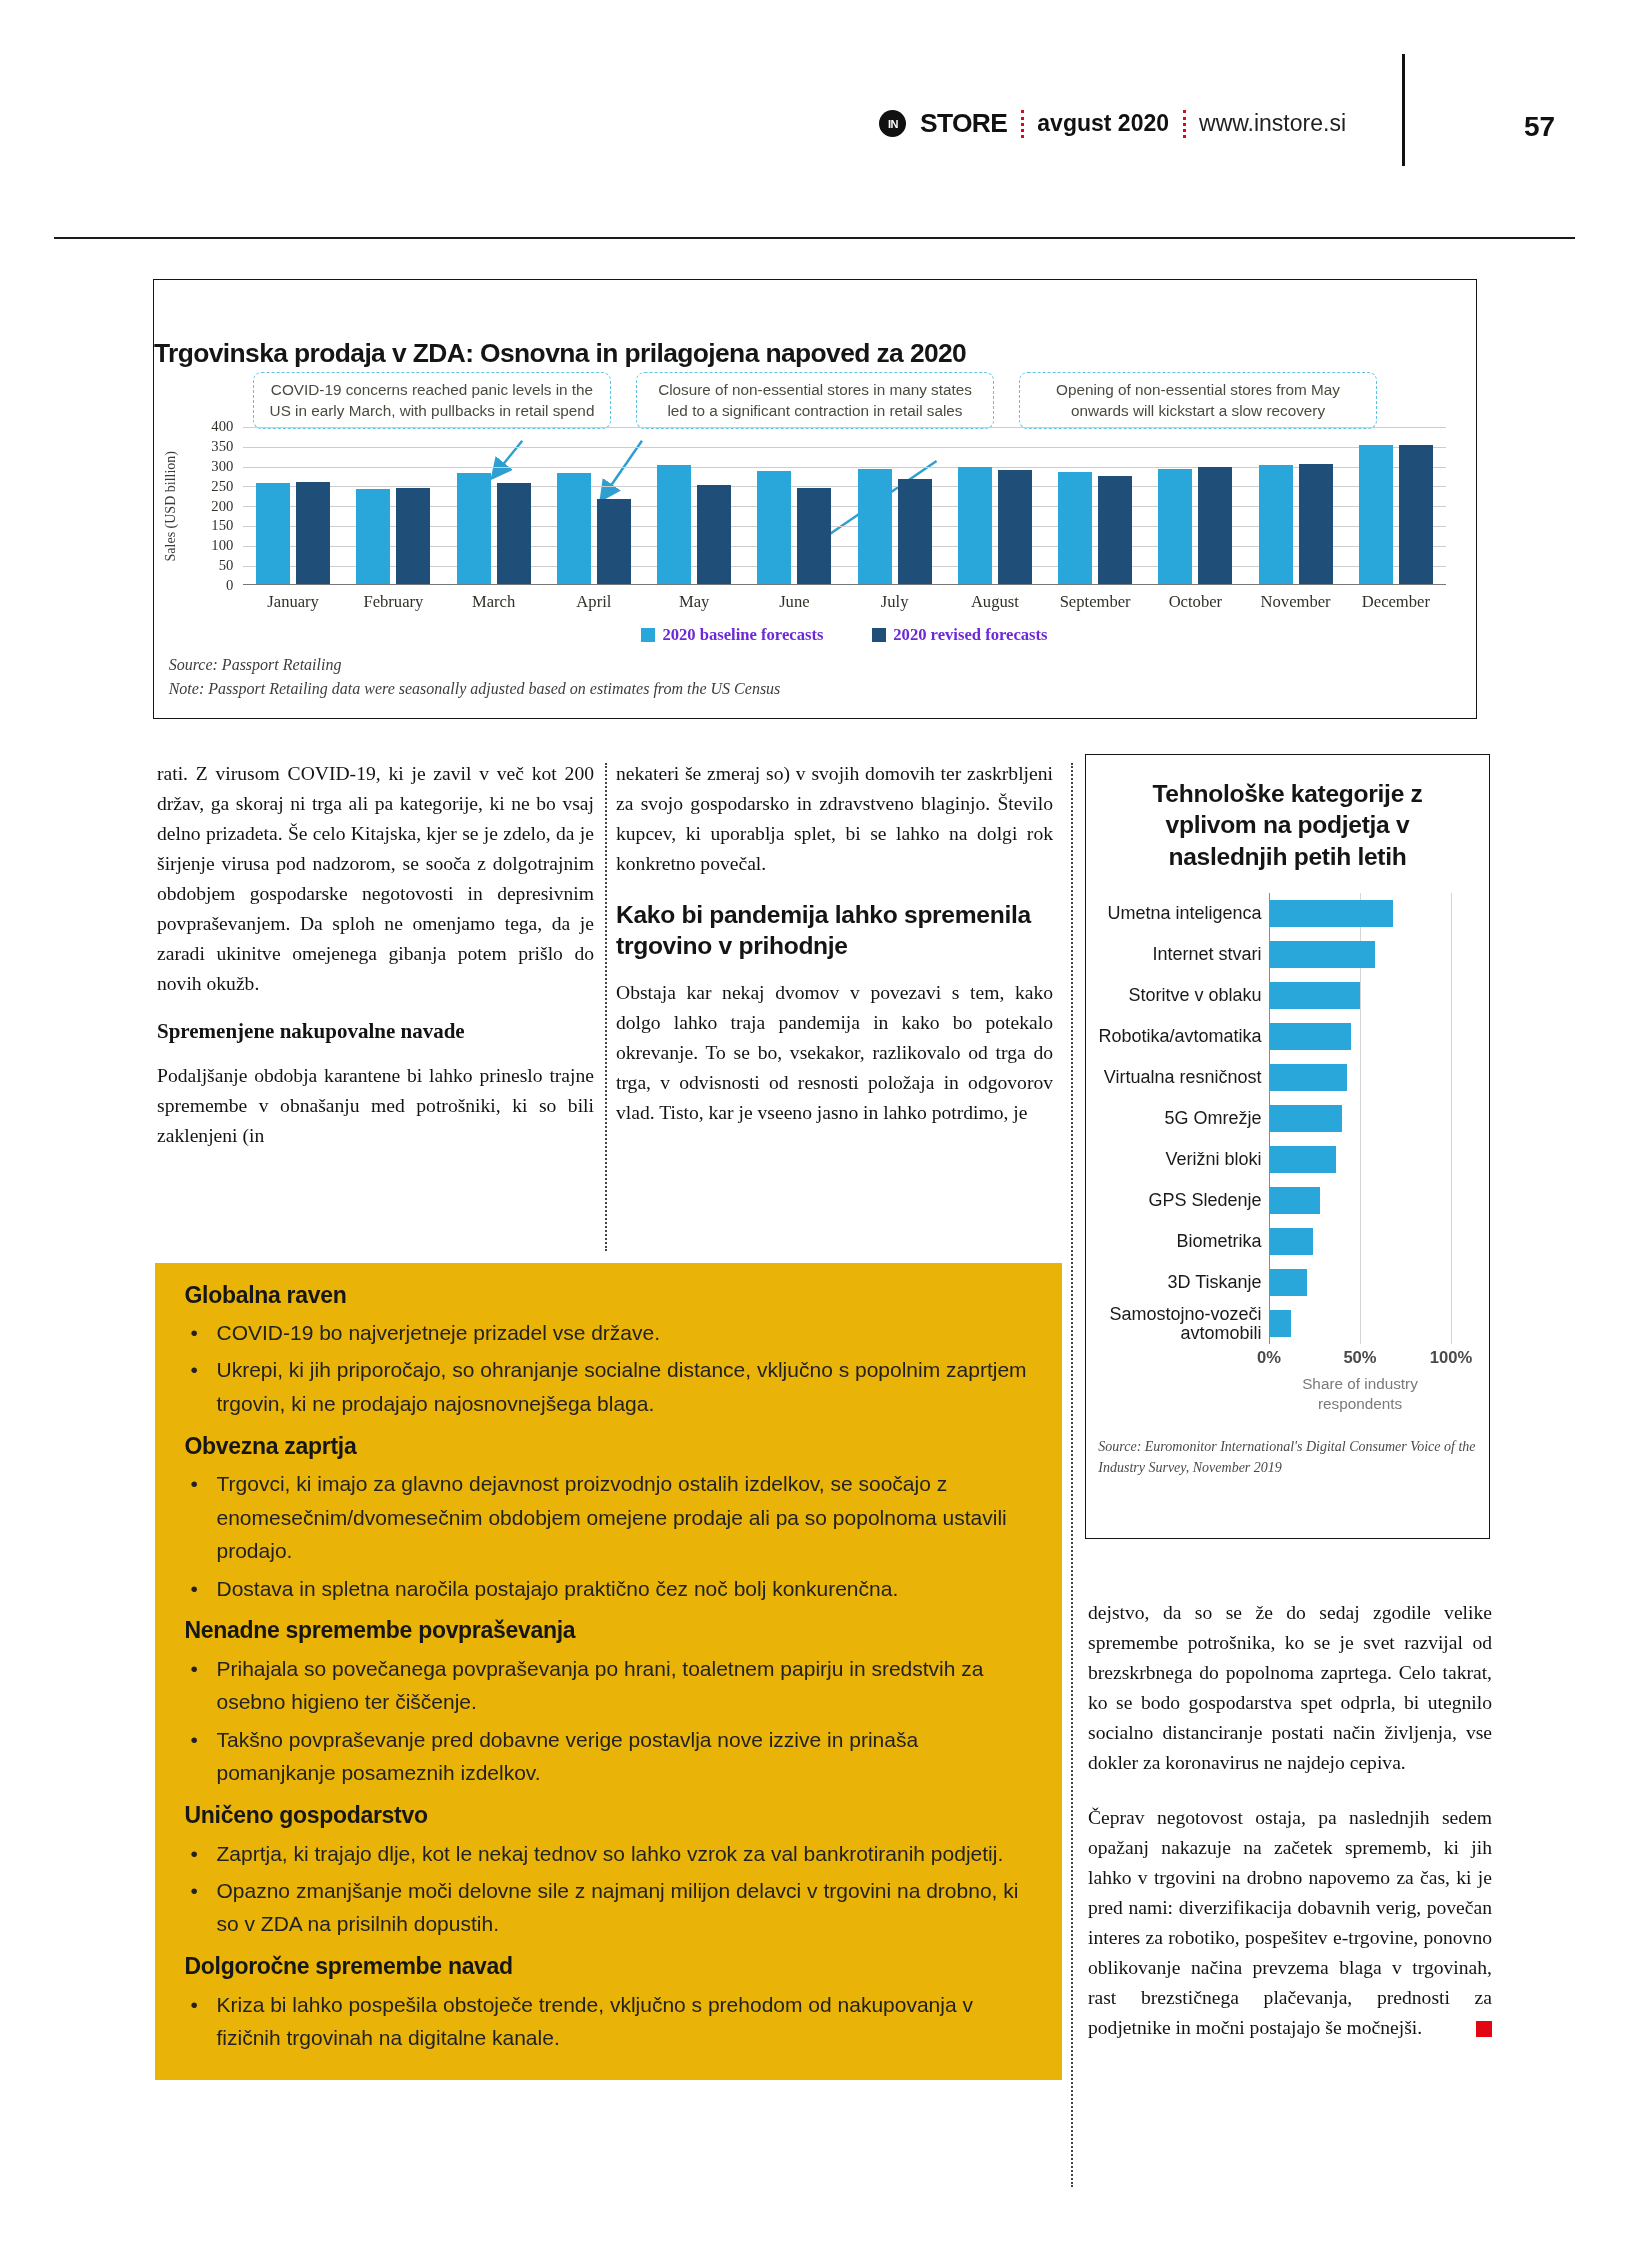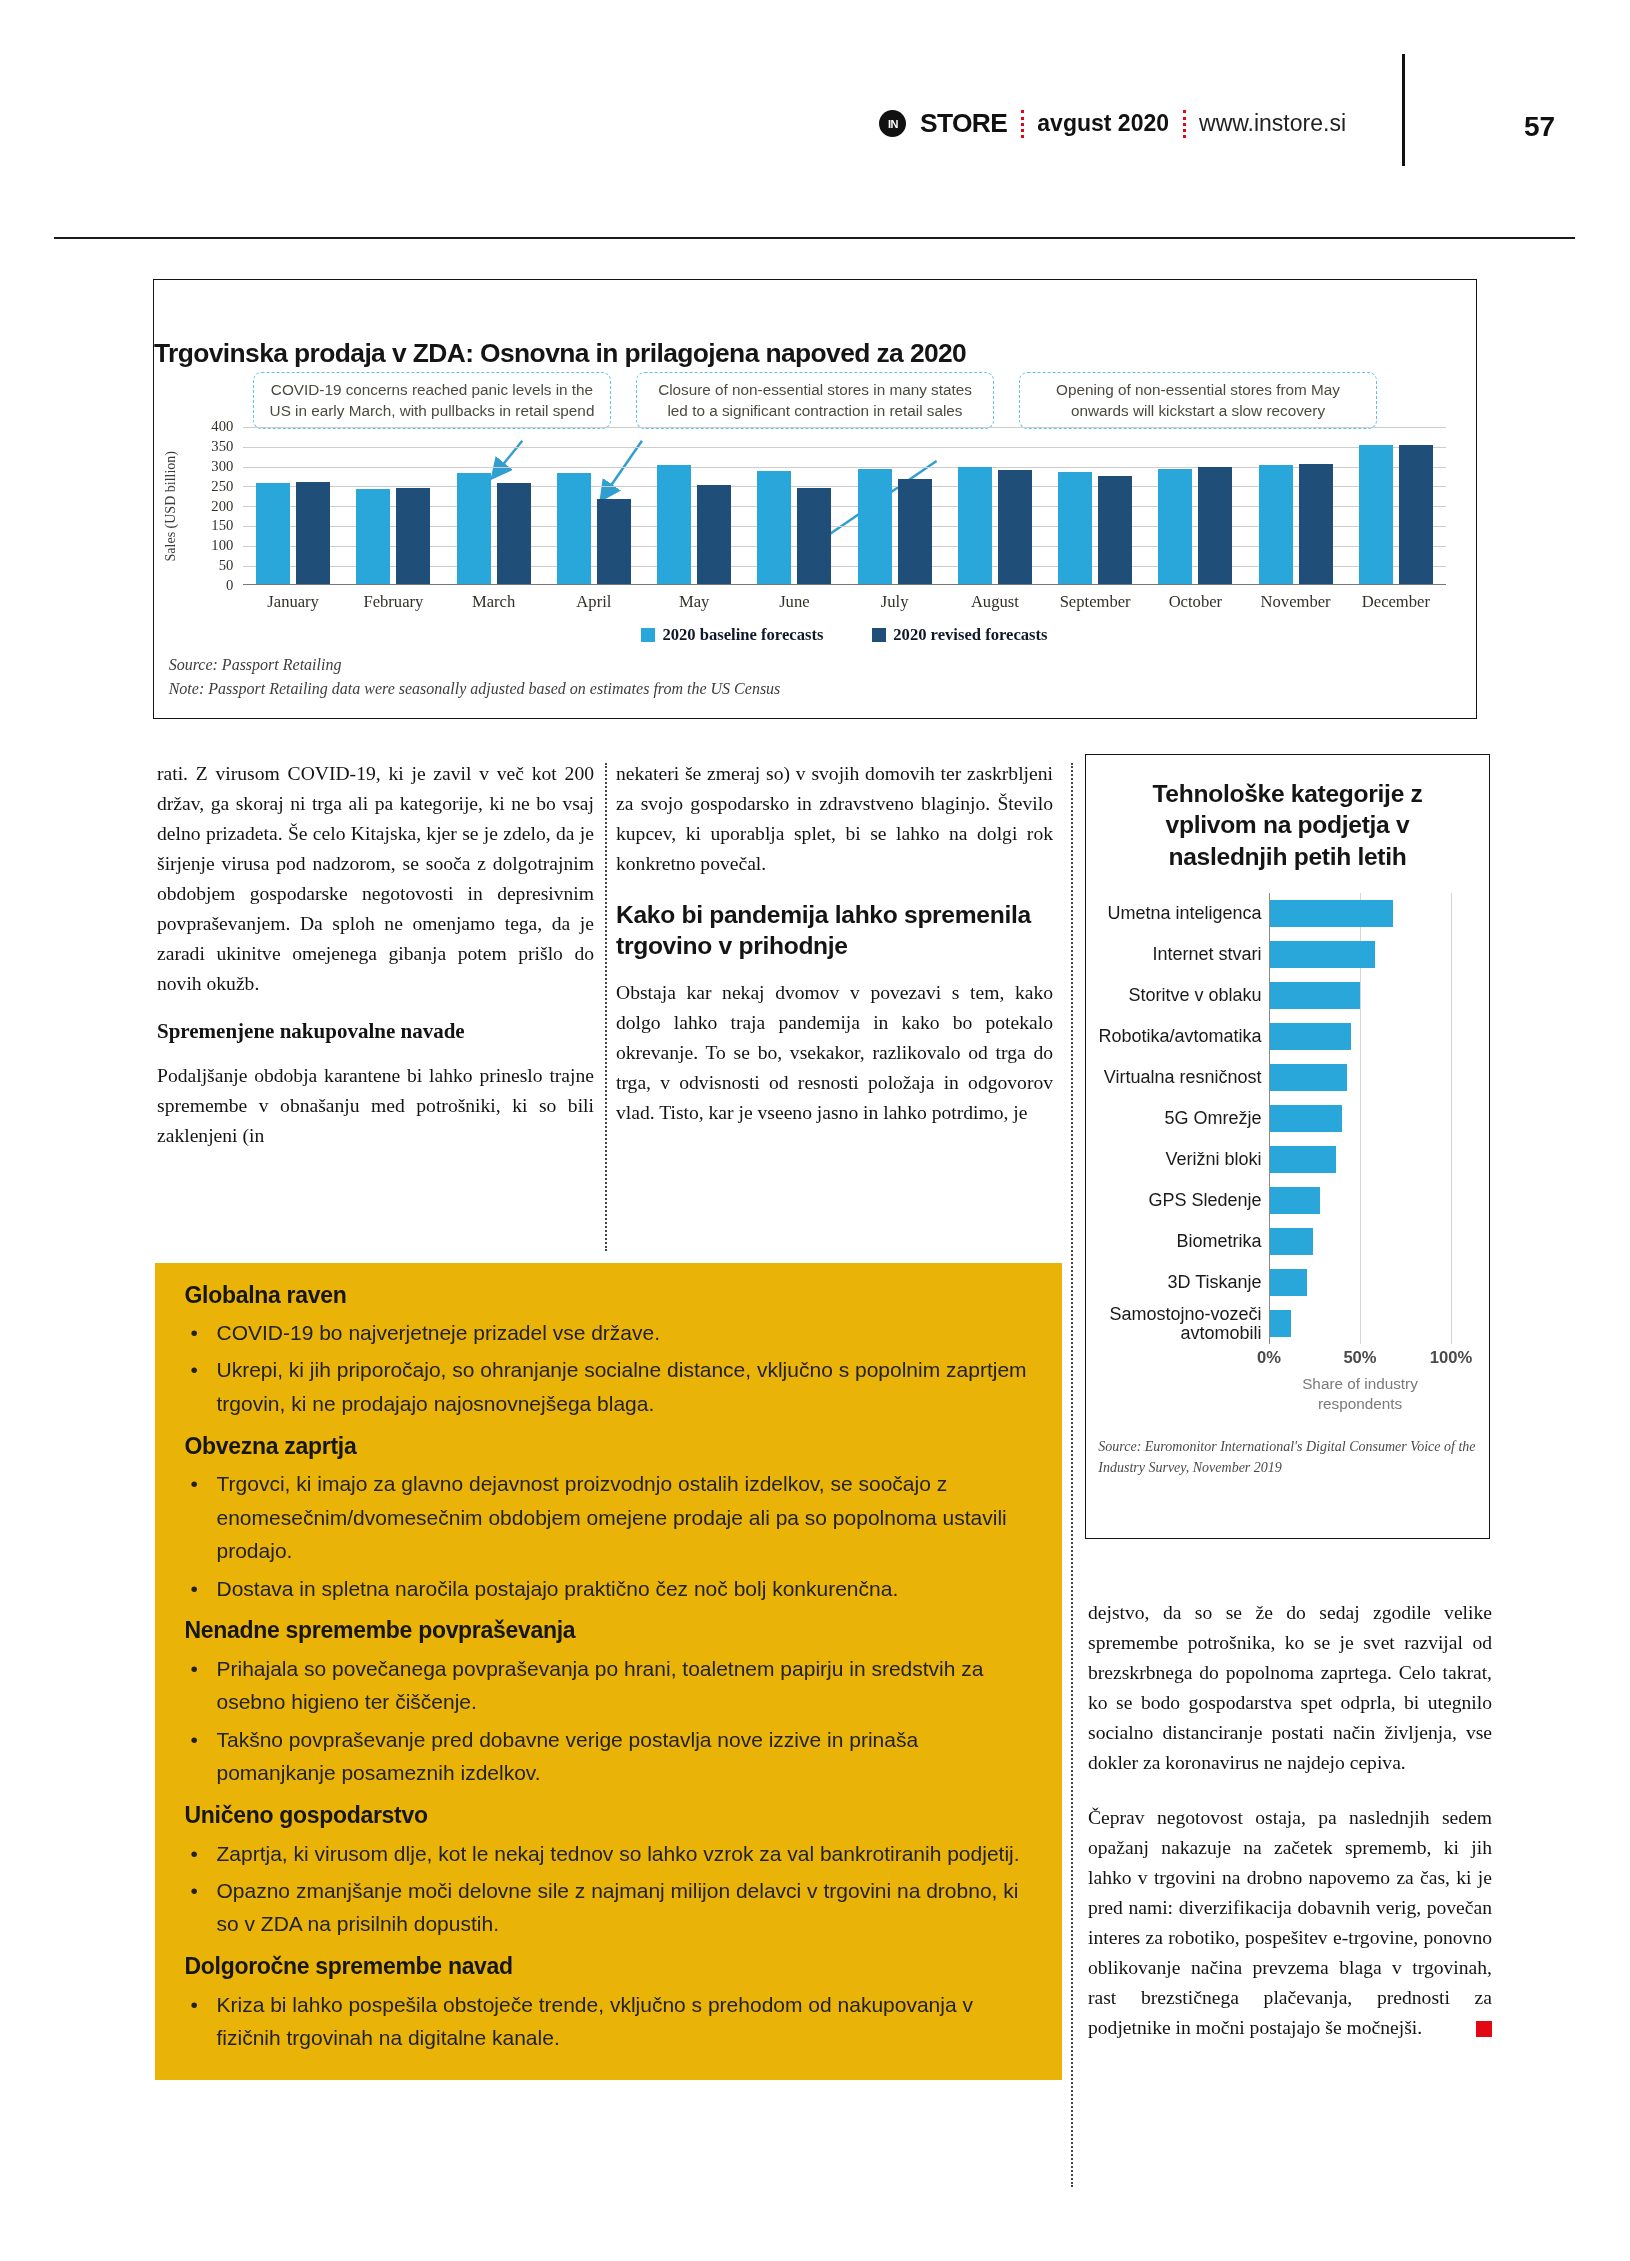--- a/index.html
+++ b/index.html
@@ -41,21 +41,21 @@
 
   #retail-plot { position:absolute; left:89px; top:147px; width:1203px; height:158px;
                  display:flex; border-bottom:1.2px solid #777; }
   .gridline { position:absolute; left:0; right:0; height:0.6px; background:#cdcdcd; z-index:0; }
   .bar-group { flex:1; display:flex; align-items:flex-end; justify-content:center; gap:6.1px; z-index:1; }
   .bar { width:34px; }
   #retail-xlabels { position:absolute; left:89px; top:312px; width:1203px; display:flex; }
   .xlabel { flex:1; text-align:center; font-size:16.6px; color:#33302a; }
   #retail-legend { position:absolute; left:89px; top:345px; width:1203px; display:flex;
                    justify-content:center; gap:49px; align-items:center; }
-  .legend-item { display:flex; align-items:center; gap:7.4px; font-size:16.6px; font-weight:600; color:#0f172a; }
+  .legend-item { display:flex; align-items:center; gap:7.4px; font-size:16.6px; font-weight:600; color:#6d28d9; }
   .swatch { width:13.5px; height:13.5px; display:inline-block; }
   .chart-source { position:absolute; left:14.7px; top:373px; font-style:italic; font-size:16px;
                   color:#3d3d3d; line-height:1.5; }
 
   
   .col { position:absolute; width:437px; font-size:19.6px; line-height:30px; text-align:justify; color:#131313; }
   .col p + p { margin-top:1.2px; }
   .col1 { left:157px; top:759px; }
   .col2 { left:616px; top:759px; }
   .serif-heading { font-weight:bold; font-size:21px; margin:17px 0 14.7px; text-align:left; }
@@ -353,21 +353,21 @@
       <li><span class="bullet">•</span><span>Trgovci, ki imajo za glavno dejavnost proizvodnjo ostalih izdelkov, se soočajo z enomesečnim/dvomesečnim obdobjem omejene prodaje ali pa so popolnoma ustavili prodajo.</span></li>
       <li><span class="bullet">•</span><span>Dostava in spletna naročila postajajo praktično čez noč bolj konkurenčna.</span></li>
     </ul>
     <h3>Nenadne spremembe povpraševanja</h3>
     <ul>
       <li><span class="bullet">•</span><span>Prihajala so povečanega povpraševanja po hrani, toaletnem papirju in sredstvih za osebno higieno ter čiščenje.</span></li>
       <li><span class="bullet">•</span><span>Takšno povpraševanje pred dobavne verige postavlja nove izzive in prinaša pomanjkanje posameznih izdelkov.</span></li>
     </ul>
     <h3>Uničeno gospodarstvo</h3>
     <ul>
-      <li><span class="bullet">•</span><span>Zaprtja, ki virusom dlje, kot le nekaj tednov so lahko vzrok za val bankrotiranih podjetij.</span></li>
+      <li><span class="bullet">•</span><span>Zaprtja, ki trajajo dlje, kot le nekaj tednov so lahko vzrok za val bankrotiranih podjetij.</span></li>
       <li><span class="bullet">•</span><span>Opazno zmanjšanje moči delovne sile z najmanj milijon delavci v trgovini na drobno, ki so v ZDA na prisilnih dopustih.</span></li>
     </ul>
     <h3>Dolgoročne spremembe navad</h3>
     <ul>
       <li><span class="bullet">•</span><span>Kriza bi lahko pospešila obstoječe trende, vključno s prehodom od nakupovanja v fizičnih trgovinah na digitalne kanale.</span></li>
     </ul>
   </div>
 
   <div class="col col3">
     <p>dejstvo, da so se že do sedaj zgodile velike spremembe potrošnika, ko se je svet razvijal od brezskrbnega do popolnoma zaprtega. Celo takrat, ko se bodo gospodarstva spet odprla, bi utegnilo socialno distanciranje postati način življenja, vse dokler za koronavirus ne najdejo cepiva.</p>

